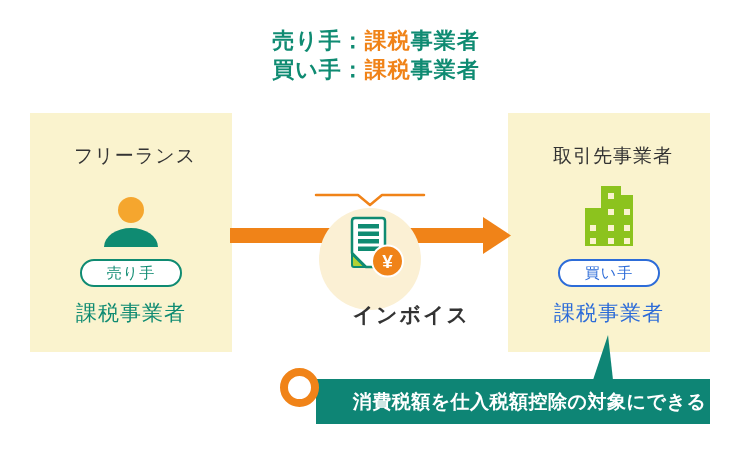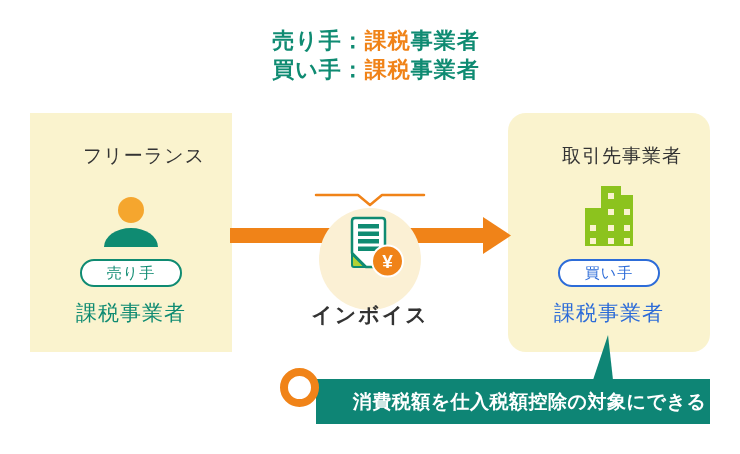--- a/index.html
+++ b/index.html
@@ -20,43 +20,43 @@
 
   
   .header{position:absolute;top:26px;left:0;width:100%;text-align:center;
           font-size:22px;font-weight:bold;line-height:29px;letter-spacing:1px;}
   .t-teal{color:var(--teal);}
   .t-orange{color:var(--orange);}
 
   
   .box{position:absolute;top:113px;width:202px;height:239px;background:var(--box-bg);}
   .box.left{left:30px;}
-  .box.right{left:508px;border-radius:18px;}
-  .box-title{position:absolute;top:30px;left:13px;width:100%;text-align:center;
+  .box.right{left:508px;}
+  .box-title{position:absolute;top:30px;left:4px;width:100%;text-align:center;
              font-size:19px;font-weight:500;color:var(--dark);letter-spacing:1px;}
   .icon-slot{position:absolute;left:0;width:100%;display:flex;justify-content:center;}
   .pill{position:absolute;top:146px;left:50px;width:102px;height:28px;box-sizing:border-box;
         background:#fff;border-radius:14px;display:flex;align-items:center;justify-content:center;
         font-size:15px;font-weight:500;letter-spacing:1px;}
   .pill.teal{border:2px solid var(--teal);color:var(--teal);}
   .pill.blue{border:2px solid var(--blue);color:var(--blue);}
   .status{position:absolute;top:186px;left:0;width:100%;text-align:center;
           font-size:21px;font-weight:normal;letter-spacing:1px;}
   .status.teal{color:var(--teal);}
   .status.blue{color:var(--blue);}
 
   
   .arrow-svg{position:absolute;left:230px;top:216px;z-index:1;}
   .flow-circle{position:absolute;left:319px;top:208px;width:102px;height:102px;
                border-radius:50%;background:var(--circle-bg);z-index:2;}
   .bracket-svg{position:absolute;left:314px;top:192px;z-index:3;}
   .invoice-svg{position:absolute;left:348px;top:214px;z-index:3;}
   .payment-note{position:absolute;left:250px;top:142px;width:240px;text-align:center;
                 font-size:18px;font-weight:500;color:var(--dark);line-height:26px;letter-spacing:0.5px;}
-  .invoice-label{position:absolute;left:270px;top:301px;width:200px;text-align:center;
+  .invoice-label{position:absolute;left:270px;top:301px;width:200px;text-align:right;
                  font-size:21px;font-weight:bold;color:var(--dark);letter-spacing:2px;z-index:3;}
 
   
   .callout-banner{position:absolute;left:316px;top:379px;width:394px;height:45px;
                   background:var(--banner-teal);display:flex;align-items:center;justify-content:center;
                   z-index:2;}
   .callout-text{color:#fff;font-size:19px;font-weight:bold;letter-spacing:0.5px;margin-left:33px;}
   .callout-spike{position:absolute;left:590px;top:334px;z-index:3;}
   .callout-ring{position:absolute;left:280px;top:368px;width:39px;height:39px;box-sizing:border-box;
                 border:8px solid var(--orange);border-radius:50%;background:#fff;z-index:4;}

